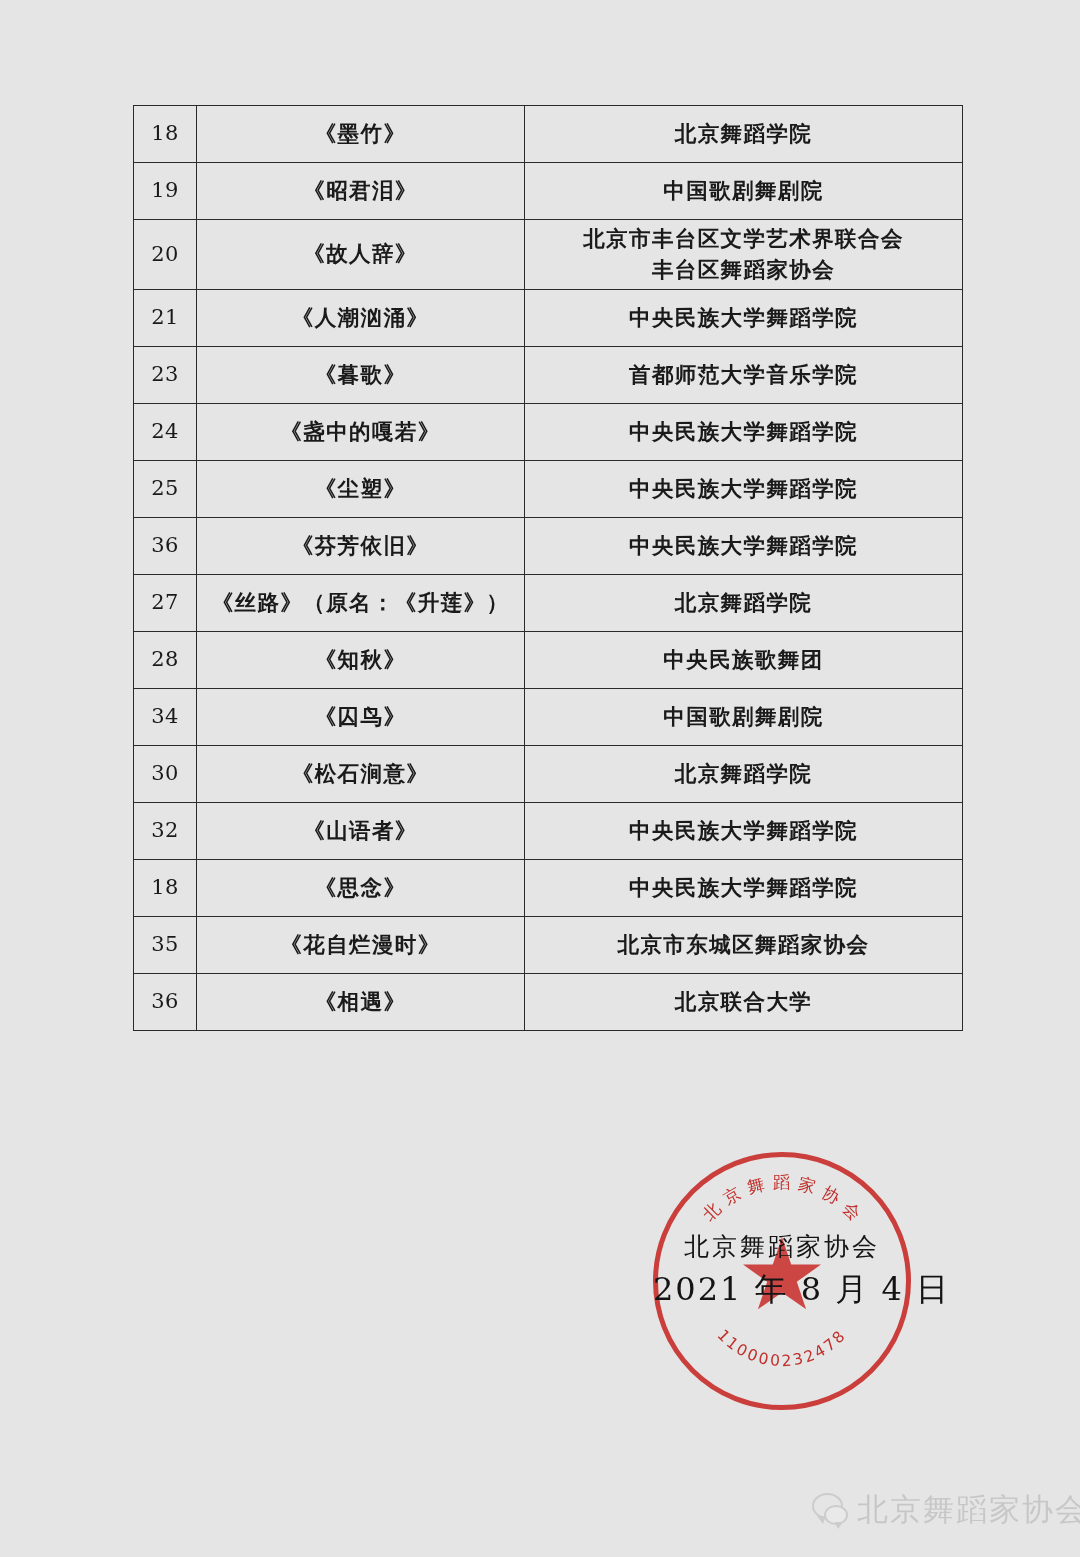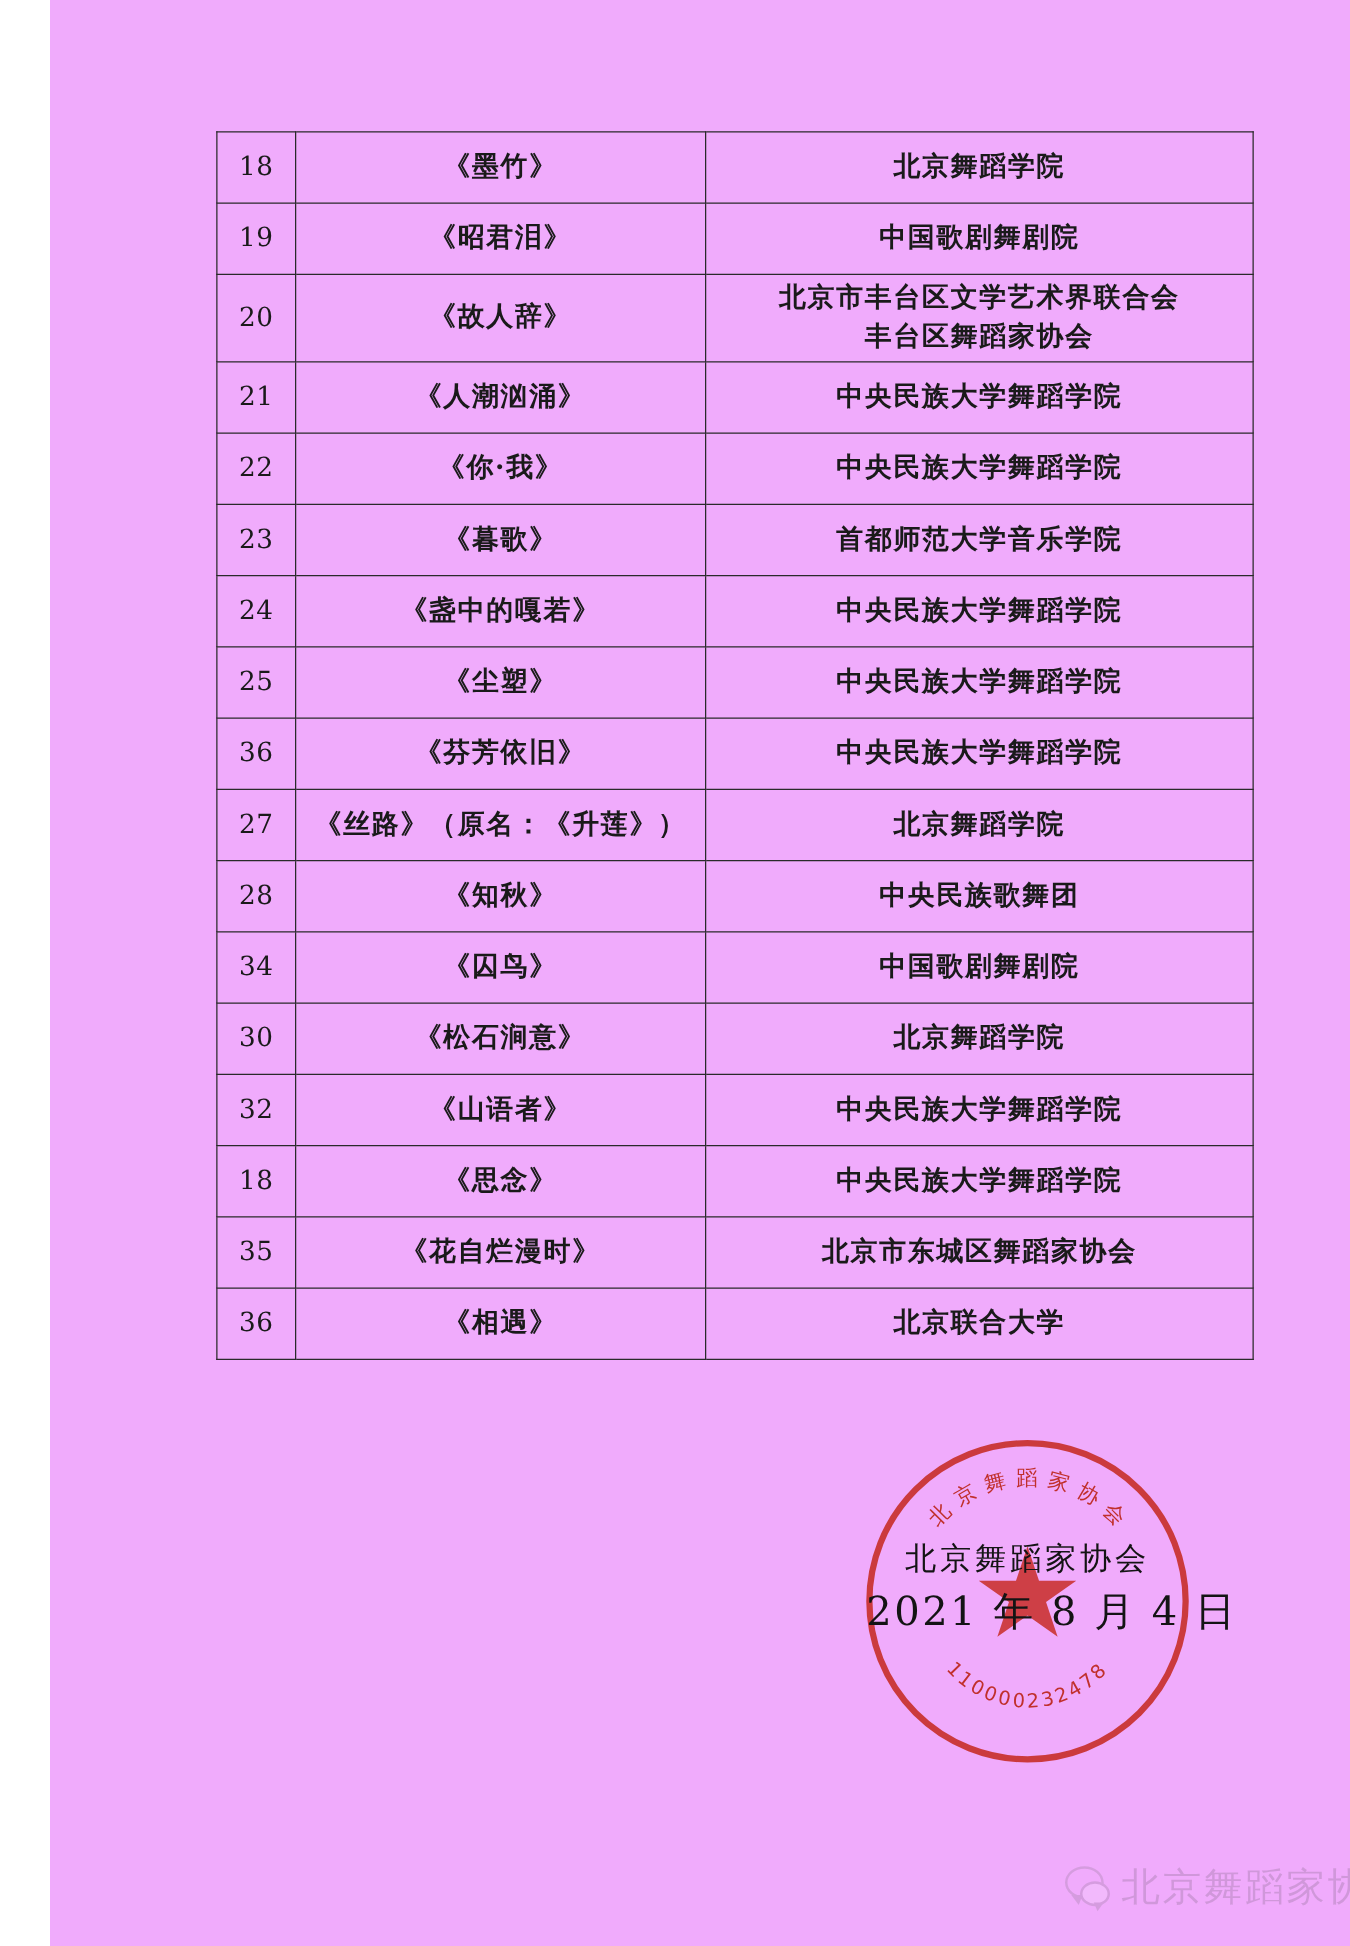--- a/index.html
+++ b/index.html
@@ -13,22 +13,21 @@
     position: relative;
     overflow: hidden;
     font-family: "DejaVu Serif", "Liberation Serif", serif;
     color: #1a1a1a;
   }
 
   
   .page {
     position: absolute;
     inset: 0;
-    background: #f0abfc;
-    margin-left: 40px;
+    background: #e5e5e5;
   }
 
   
   .table-wrap {
     position: absolute;
     left: 133px;
     top: 105px;
     width: 829px;
   }
   table.listing {
@@ -237,29 +236,20 @@
         <tr class="r-std">
           <td class="cell-num">21</td>
           <td class="cell-title">
               <span class="line">《人潮汹涌》</span>
             </td>
           <td class="cell-org">
               <span class="line">中央民族大学舞蹈学院</span>
             </td>
         </tr>
 
-        <tr class="r-std">
-          <td class="cell-num">22</td>
-          <td class="cell-title">
-              <span class="line">《你·我》</span>
-            </td>
-          <td class="cell-org">
-              <span class="line">中央民族大学舞蹈学院</span>
-            </td>
-        </tr>
 
         <tr class="r-std">
           <td class="cell-num">23</td>
           <td class="cell-title">
               <span class="line">《暮歌》</span>
             </td>
           <td class="cell-org">
               <span class="line">首都师范大学音乐学院</span>
             </td>
         </tr>

